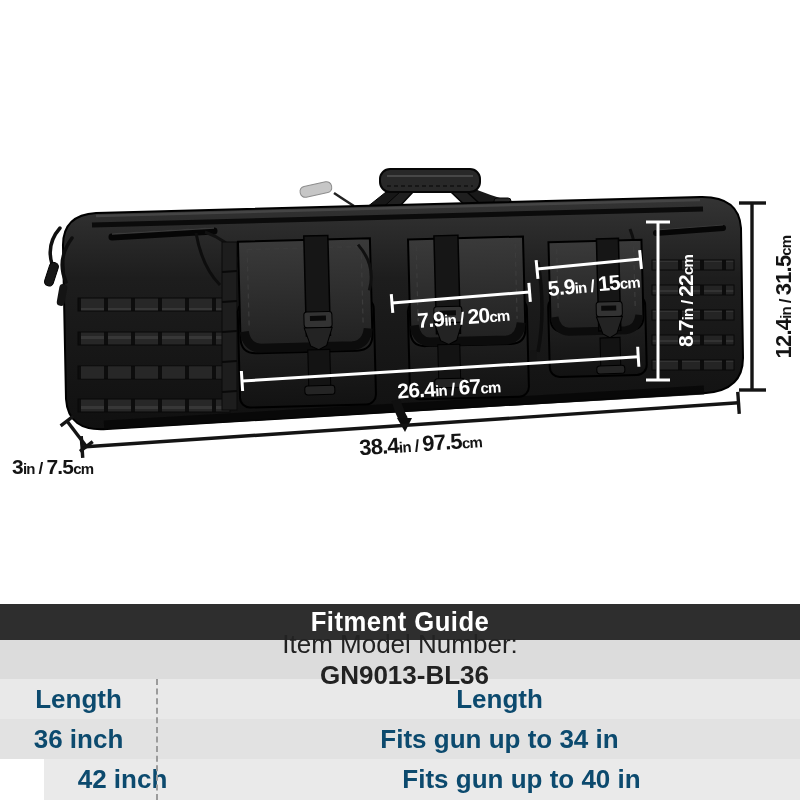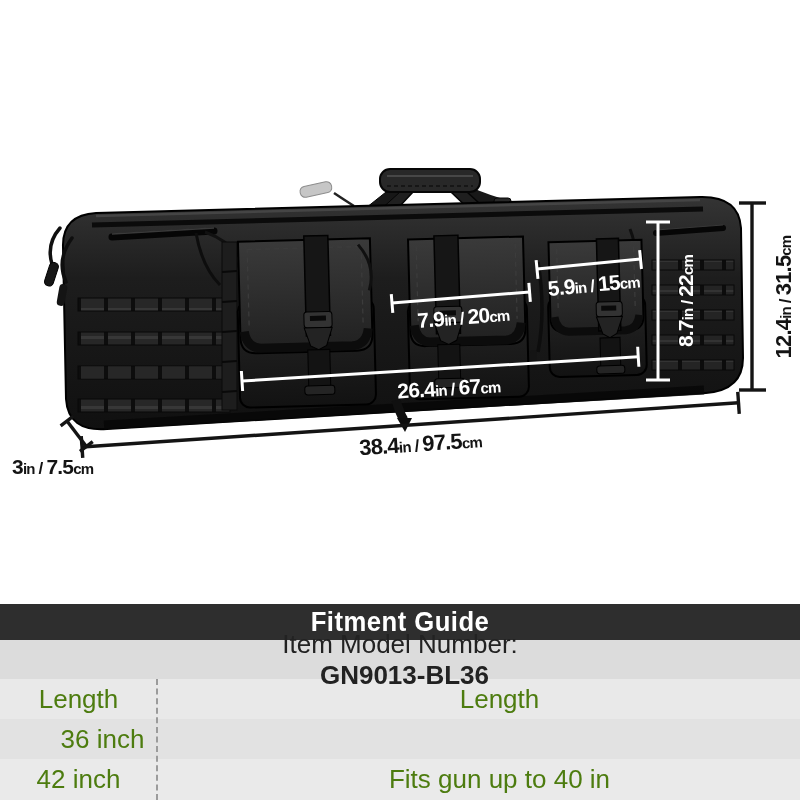--- a/index.html
+++ b/index.html
@@ -17,26 +17,26 @@
   .dim-black text{fill:#141414;}
   .dim-black line{stroke:#141414;stroke-width:3.4;}
   
   .fitment{position:absolute;left:0;top:604px;width:800px;height:196px;}
   .fg-header{height:36px;background:#2e2e2e;color:#ffffff;display:flex;align-items:center;
              justify-content:center;font-size:27px;font-weight:bold;letter-spacing:0.5px;}
   .fg-header span{transform:scaleX(.95);}
   .fg-model{height:39px;background:#dcdcdc;display:flex;align-items:center;justify-content:center;
             font-size:26px;color:#222;flex-direction:column;}
   .fg-model .val{font-weight:bold;margin-left:9px;}
-  .fg-row{display:flex;font-size:26px;color:#4d7c0f;}
+  .fg-row{display:flex;font-size:26px;color:#0c4a6e;font-weight:bold;}
   .fg-row .cl{width:157px;display:flex;align-items:center;justify-content:center;}
   .fg-row .cr{flex:1;display:flex;align-items:center;justify-content:center;padding-left:42px;}
   .r1{height:40px;background:#e9e9e9;}
-  .r2{height:40px;background:#e2e2e2;padding-left:24px;}
-  .r3{height:41px;background:#eaeaea;}
+  .r2{height:40px;background:#e2e2e2;}
+  .r3{height:41px;background:#eaeaea;margin-left:44px;}
   .v-divider{position:absolute;left:156px;top:75px;height:121px;width:0;
              border-left:2px dashed #9b9b9b;}
 </style>
 </head>
 <body>
 
 <div class="stage">
 
   <svg class="product-svg" width="800" height="604" viewBox="0 0 800 604">
     <defs>
@@ -244,20 +244,21 @@
     <div class="fg-model">
       <span class="lbl">Item Model Number:</span>
       <span class="val">GN9013-BL36</span>
     </div>
     <div class="fg-row r1">
       <div class="cl">Length</div>
       <div class="cr">Length</div>
     </div>
     <div class="fg-row r2">
       <div class="cl">36 inch</div>
+      <div class="cr">Fits gun up to 34 in</div>
     </div>
     <div class="fg-row r3">
       <div class="cl">42 inch</div>
       <div class="cr">Fits gun up to 40 in</div>
     </div>
     <div class="v-divider"></div>
   </div>
 
 </div>
 

